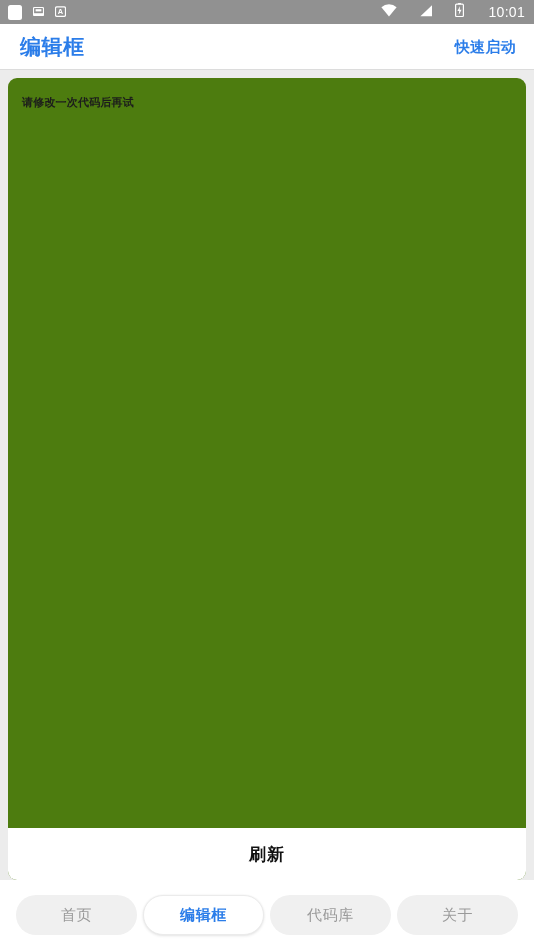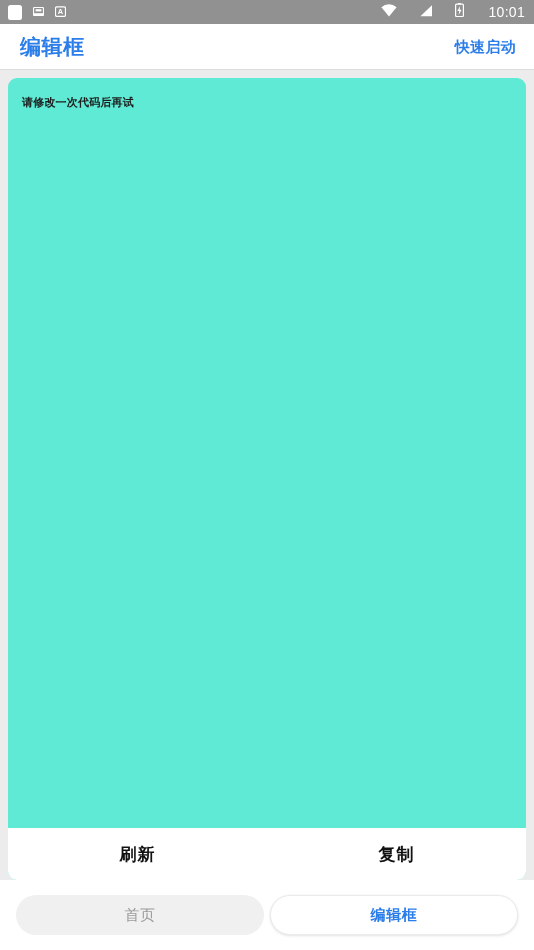--- a/index.html
+++ b/index.html
@@ -82,21 +82,21 @@
     flex:1 1 auto;
     background:#ececec;
     padding:8px 8px 0 8px;
     display:flex;
     flex-direction:column;
     min-height:0;
   }
 
   .card {
     flex:1 1 auto;
-    background:#5eead4;
+    background:#4d7c0f;
     border-radius:9px;
     display:flex;
     flex-direction:column;
     min-height:0;
     overflow:hidden;
   }
 
   .editor-area {
     flex:1 1 auto;
     padding:16px 14px 10px 14px;
@@ -219,24 +219,25 @@
 
   <div class="body-wrap">
     <div class="card">
 
       <div class="editor-area" title="请输入代码">
         <div class="editor-text">请修改一次代码后再试</div>
       </div>
 
       <div class="action-row">
         <div class="action-btn">刷新</div>
-        <div class="action-btn">复制</div>
       </div>
 
     </div>
   </div>
 
   <div class="tabbar">
     <div class="tab">首页</div>
     <div class="tab active">编辑框</div>
+    <div class="tab">代码库</div>
+    <div class="tab">关于</div>
   </div>
 
 </div>
 
 </body></html>

